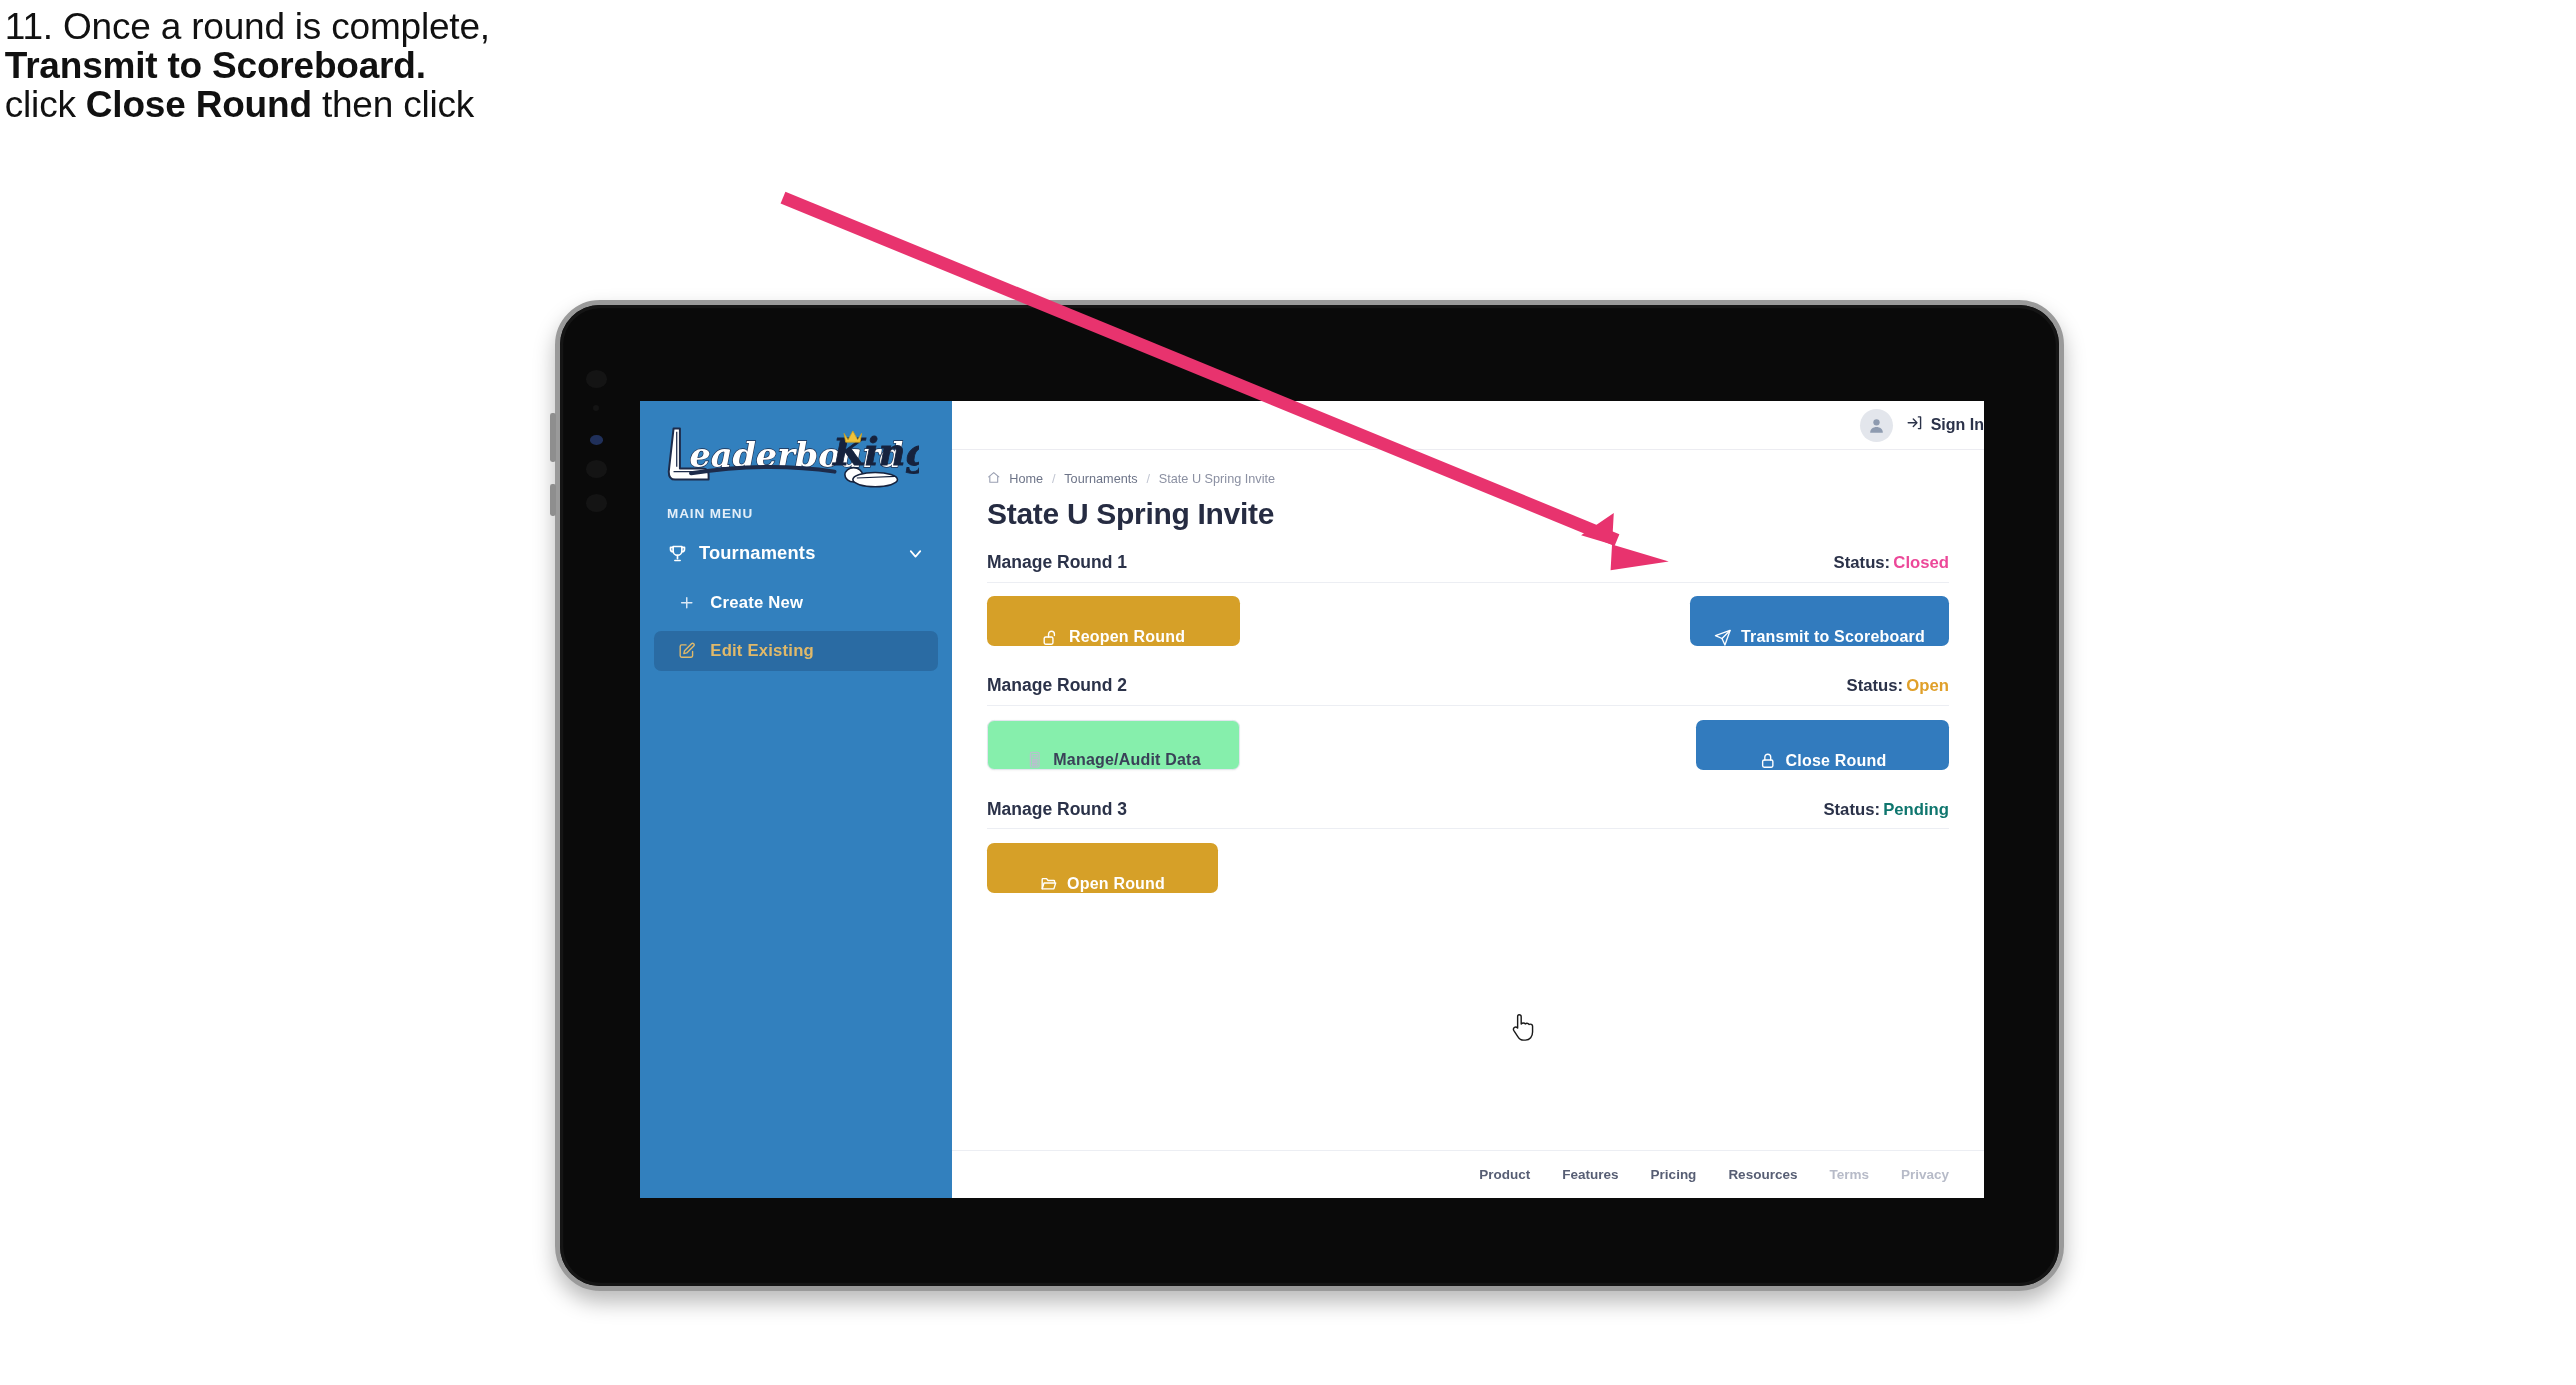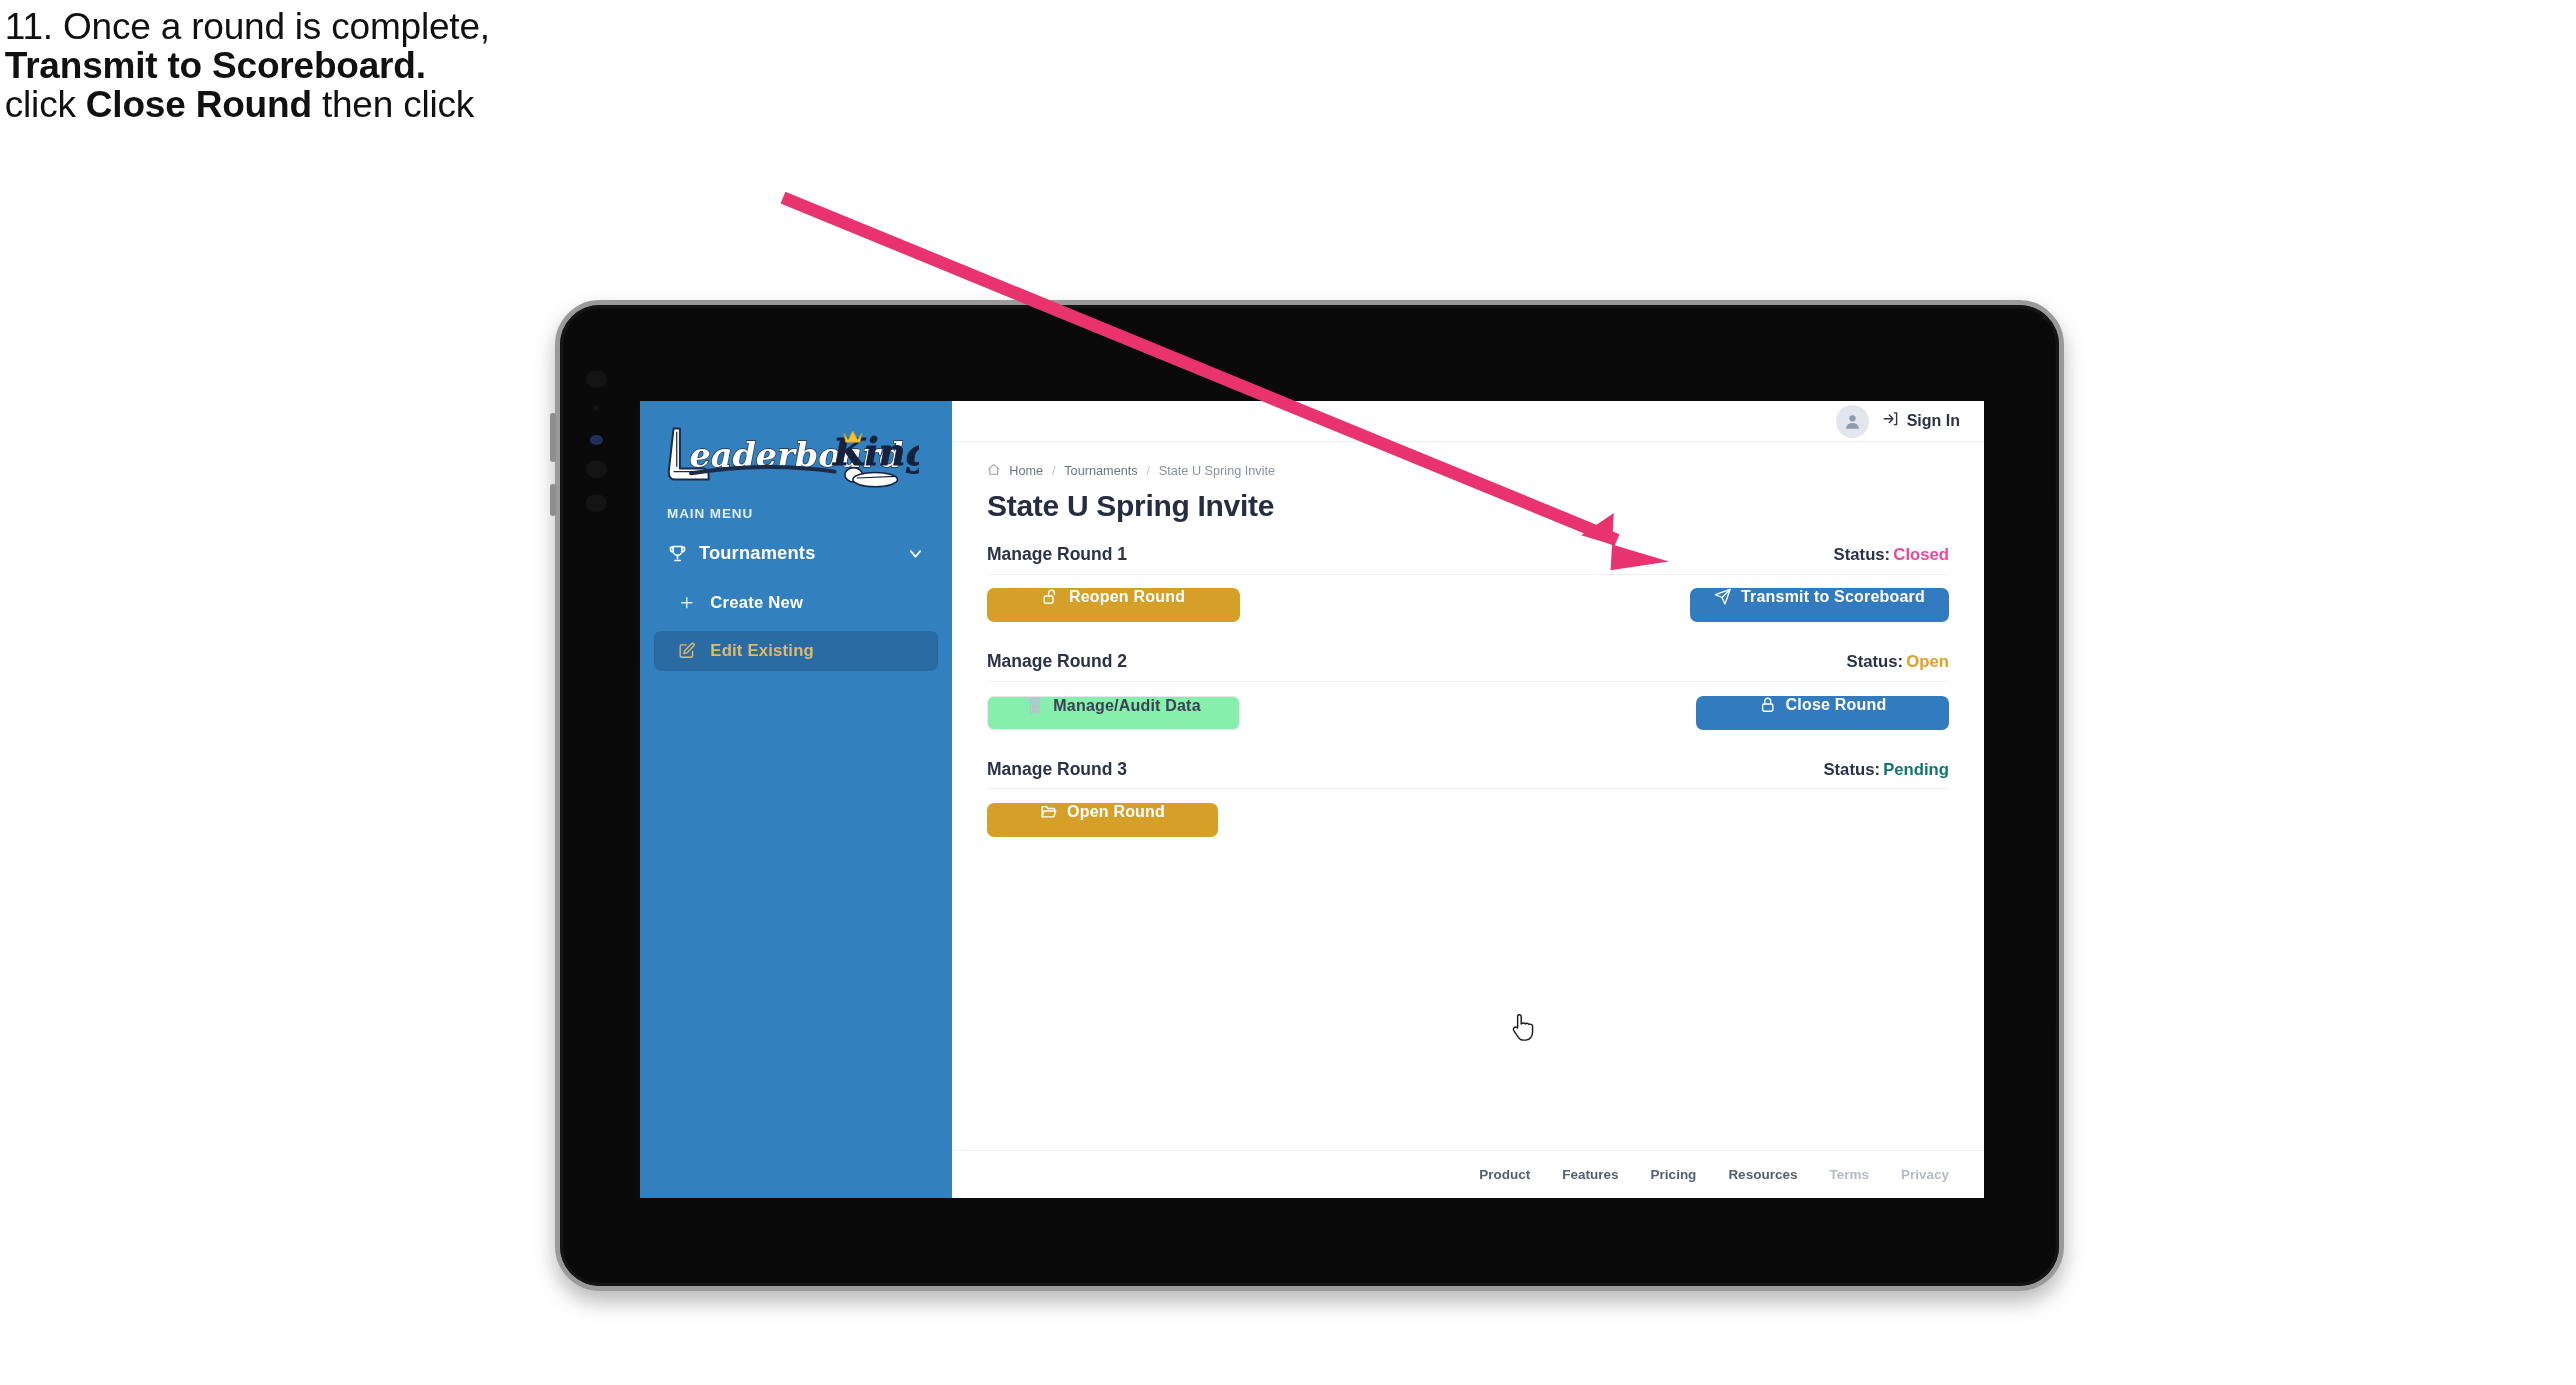--- a/index.html
+++ b/index.html
@@ -76,23 +76,23 @@
     color:#ffffff; letter-spacing:0.2px;
   }
   .sub-item .ico { width: 24px; flex:0 0 24px; display:flex; align-items:center; }
   .sub-item .lbl { margin-left: 8px; }
   .sub-item.active { background:#2a6ba3; color:#e0b96a; }
   .sub-item.active .lbl { color:#e0b96a; }
 
   
   #content { flex: 1 1 auto; background:#ffffff; position:relative; display:flex; flex-direction:column; }
   #topbar {
-    height: 41px; border-bottom: 0.8px solid #ececf1;
+    height: 49px; border-bottom: 0.8px solid #ececf1;
     display:flex; align-items:center; justify-content:flex-end;
-    padding-right: 24px; gap: 12.7px;
+    gap: 12.7px;
   }
   #avatar {
     width: 33px; height: 33px; border-radius:50%;
     background:#e3e6ec; display:flex; align-items:center; justify-content:center;
   }
   #signin { display:flex; align-items:center; gap:7.2px; font-size:16px; font-weight:700; color:#2b3249; }
 
   #body { padding: 21px 35px 0 35px; flex:1 1 auto; }
 
   #breadcrumb { display:flex; align-items:center; gap:8.8px; font-size:12.7px; color:#6d7488; }
@@ -107,22 +107,22 @@
   .round-name { font-size: 17.5px; font-weight: 700; color:#2b3249; }
   .round-status { font-size: 16.7px; font-weight: 700; color:#2b3249; }
   .round-status .val { margin-left: 3.2px; }
   .st-closed { color:#ec4899; }
   .st-open { color:#e0a02a; }
   .st-pending { color:#0f766e; }
   .round-rule { border-top:0.8px solid #eceef3; margin-top: 8.8px; }
   .round-actions { display:flex; align-items:center; justify-content:space-between; margin-top: 13.5px; }
 
   .btn {
-    display:inline-flex; align-items:flex-start; justify-content:center; gap:9.6px;
-    height:34px; padding: 0 24px; border-radius:7.2px;
+    display:inline-flex; align-items:flex-end; justify-content:center; gap:9.6px;
+    height:50px; padding: 0 24px; border-radius:7.2px;
     font-size:16px; font-weight:700; letter-spacing:0.2px;
     border: none; cursor:pointer; white-space:nowrap;
   }
   .btn-gold { background:#d6a028; color:#ffffff; min-width: 253px; }
   .btn-blue { background:#327bbe; color:#ffffff; min-width: 253px; }
   .btn-ghost { background:#86efac; color:#3a4158; border:0.8px solid #e3e6ee; min-width: 253px; box-shadow:0 0.8px 1.6px rgba(0,0,0,.04); }
   .btn .bico { display:flex; align-items:center; }
 
   #footer {
     border-top:0.8px solid #eceef3; height: 48px; display:flex; align-items:center;

